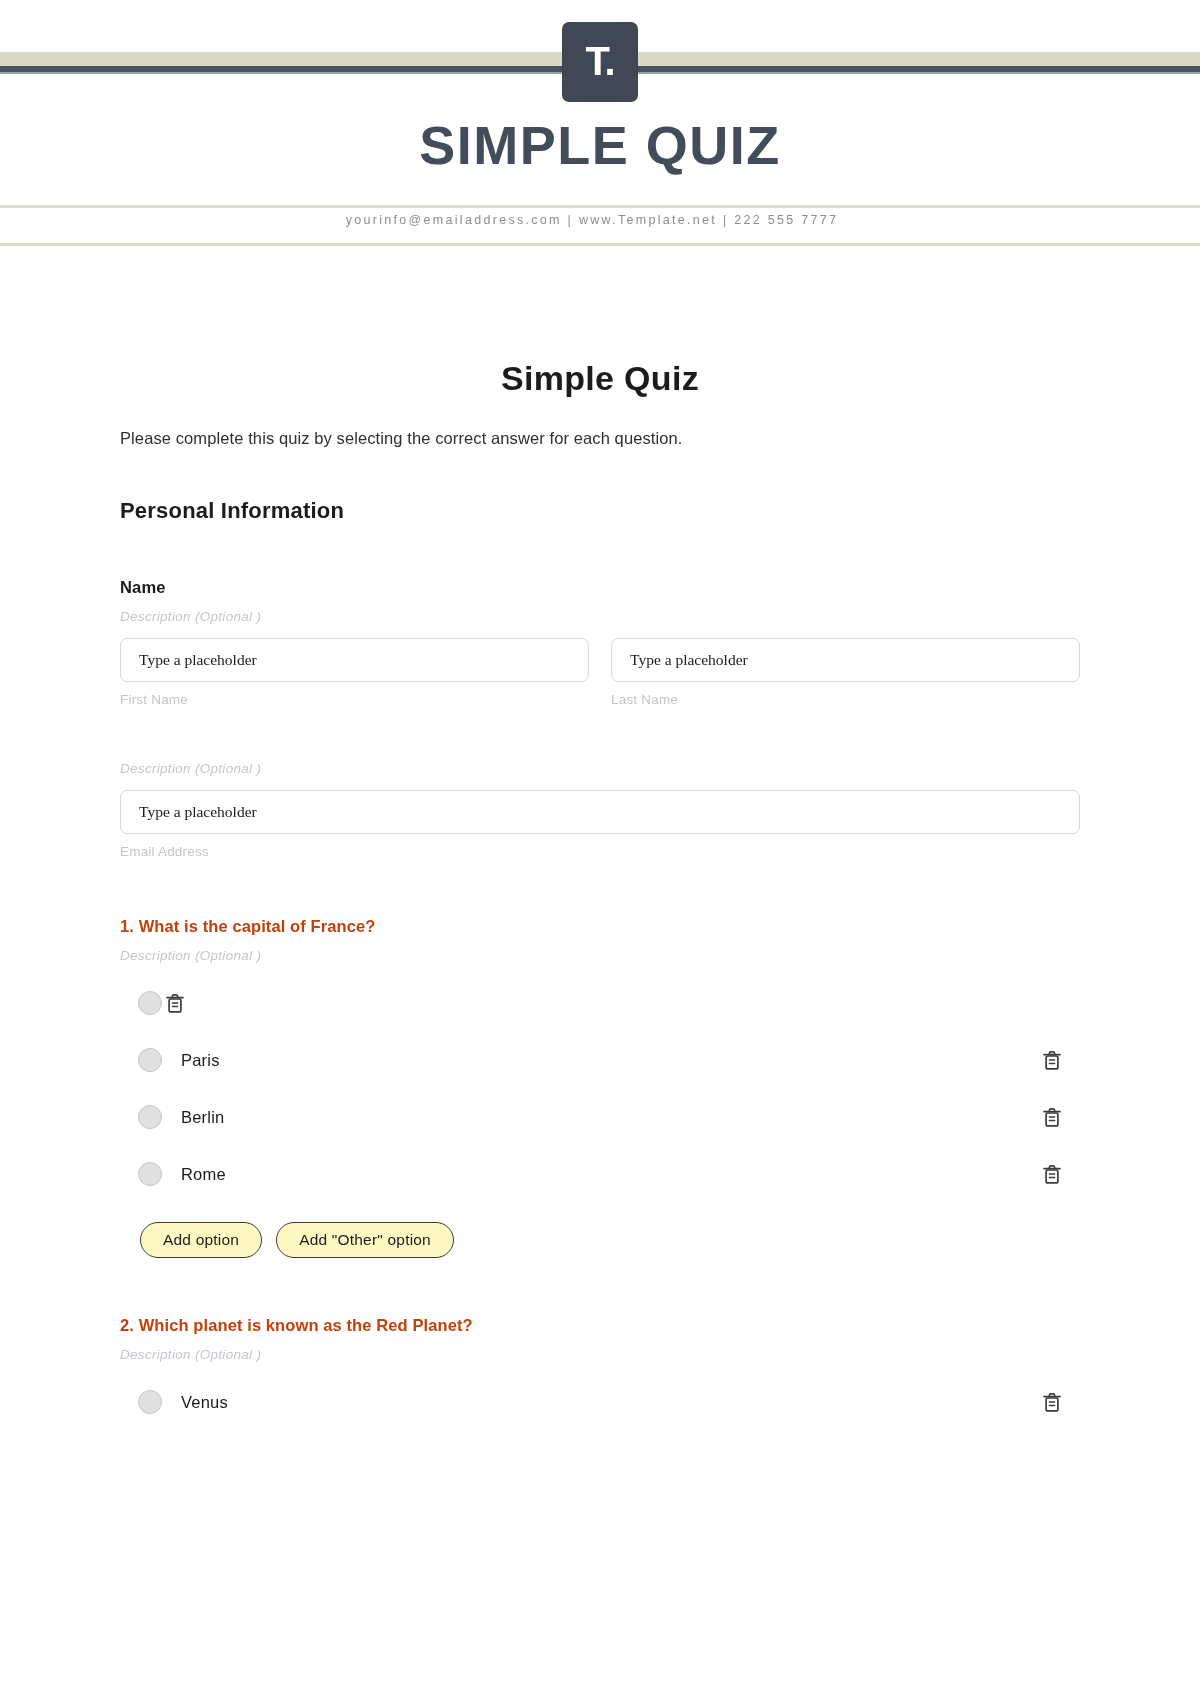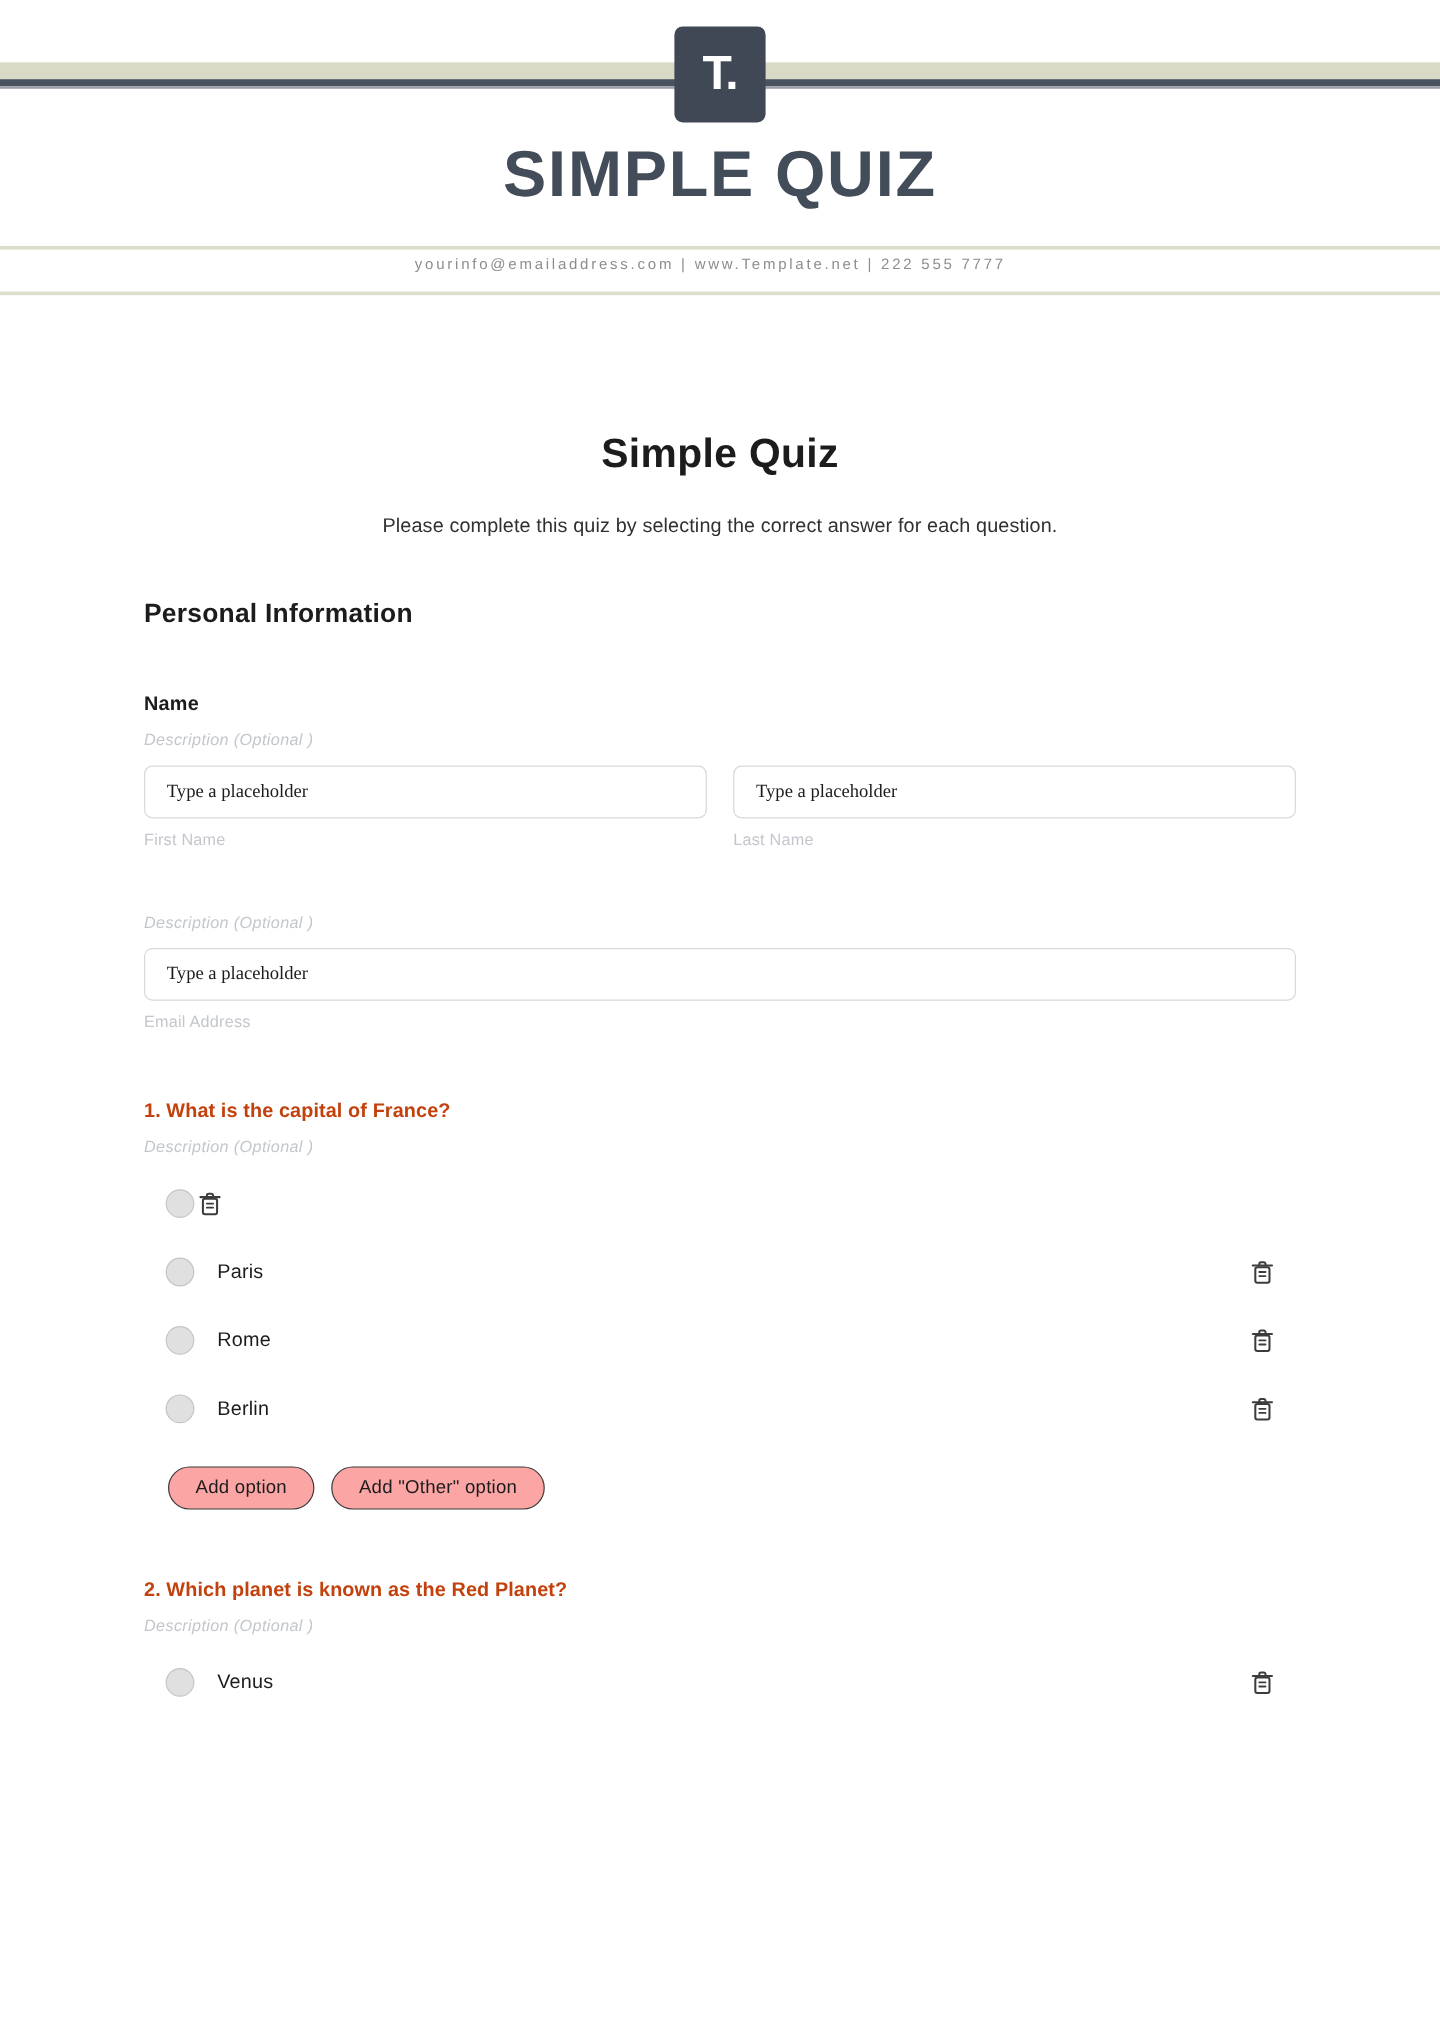--- a/index.html
+++ b/index.html
@@ -106,21 +106,21 @@
   .form-title {
     text-align: center;
     font-size: 34px;
     font-weight: 700;
     color: #1c1c1c;
     letter-spacing: .3px;
     margin-top: 112px;
     line-height: 1.1;
   }
   .form-subtitle {
-    text-align: center;
+    text-align: left;
     font-size: 16.5px;
     color: #303030;
     margin-top: 32px;
     letter-spacing: .1px;
   }
   .section-heading {
     font-size: 22px;
     font-weight: 700;
     color: #1c1c1c;
     margin-top: 50px;
@@ -217,21 +217,21 @@
   .add-row {
     display: flex;
     gap: 14px;
     margin-top: 26px;
     padding-left: 20px;
   }
   .pill-btn {
     height: 36px;
     border: 1px solid #3a3a3a;
     border-radius: 18px;
-    background: #fca5a5;
+    background: #fef9c3;
     font-family: "Liberation Sans", sans-serif;
     font-size: 15.5px;
     color: #1c1c1c;
     padding: 0 22px;
     cursor: pointer;
     letter-spacing: .2px;
     white-space: nowrap;
   }
 </style>
 </head>
@@ -310,34 +310,34 @@
             <path d="M3 5.6h16" stroke="#3c3c3c" stroke-width="1.7" stroke-linecap="round"></path>
             <path d="M8.4 5.6V4.3a1.5 1.5 0 0 1 1.5-1.5h2.2a1.5 1.5 0 0 1 1.5 1.5v1.3" stroke="#3c3c3c" stroke-width="1.7" stroke-linejoin="round"></path>
             <rect x="5.1" y="7" width="11.8" height="12.9" rx="1.7" stroke="#3c3c3c" stroke-width="1.7"></rect>
             <path d="M8.4 11h5.2M8.4 14.4h5.2" stroke="#3c3c3c" stroke-width="1.5" stroke-linecap="round"></path>
           </svg>
         </button>
       </div>
 
       <div class="option-row">
         <span class="radio-dot"></span>
+        <span class="option-label">Berlin</span>
+        <button class="trash-btn" aria-label="delete option">
+          <svg width="22" height="23" viewBox="0 0 22 23" fill="none">
+            <path d="M3 5.6h16" stroke="#3c3c3c" stroke-width="1.7" stroke-linecap="round"></path>
+            <path d="M8.4 5.6V4.3a1.5 1.5 0 0 1 1.5-1.5h2.2a1.5 1.5 0 0 1 1.5 1.5v1.3" stroke="#3c3c3c" stroke-width="1.7" stroke-linejoin="round"></path>
+            <rect x="5.1" y="7" width="11.8" height="12.9" rx="1.7" stroke="#3c3c3c" stroke-width="1.7"></rect>
+            <path d="M8.4 11h5.2M8.4 14.4h5.2" stroke="#3c3c3c" stroke-width="1.5" stroke-linecap="round"></path>
+          </svg>
+        </button>
+      </div>
+
+      <div class="option-row">
+        <span class="radio-dot"></span>
         <span class="option-label">Rome</span>
-        <button class="trash-btn" aria-label="delete option">
-          <svg width="22" height="23" viewBox="0 0 22 23" fill="none">
-            <path d="M3 5.6h16" stroke="#3c3c3c" stroke-width="1.7" stroke-linecap="round"></path>
-            <path d="M8.4 5.6V4.3a1.5 1.5 0 0 1 1.5-1.5h2.2a1.5 1.5 0 0 1 1.5 1.5v1.3" stroke="#3c3c3c" stroke-width="1.7" stroke-linejoin="round"></path>
-            <rect x="5.1" y="7" width="11.8" height="12.9" rx="1.7" stroke="#3c3c3c" stroke-width="1.7"></rect>
-            <path d="M8.4 11h5.2M8.4 14.4h5.2" stroke="#3c3c3c" stroke-width="1.5" stroke-linecap="round"></path>
-          </svg>
-        </button>
-      </div>
-
-      <div class="option-row">
-        <span class="radio-dot"></span>
-        <span class="option-label">Berlin</span>
         <button class="trash-btn" aria-label="delete option">
           <svg width="22" height="23" viewBox="0 0 22 23" fill="none">
             <path d="M3 5.6h16" stroke="#3c3c3c" stroke-width="1.7" stroke-linecap="round"></path>
             <path d="M8.4 5.6V4.3a1.5 1.5 0 0 1 1.5-1.5h2.2a1.5 1.5 0 0 1 1.5 1.5v1.3" stroke="#3c3c3c" stroke-width="1.7" stroke-linejoin="round"></path>
             <rect x="5.1" y="7" width="11.8" height="12.9" rx="1.7" stroke="#3c3c3c" stroke-width="1.7"></rect>
             <path d="M8.4 11h5.2M8.4 14.4h5.2" stroke="#3c3c3c" stroke-width="1.5" stroke-linecap="round"></path>
           </svg>
         </button>
       </div>
 

